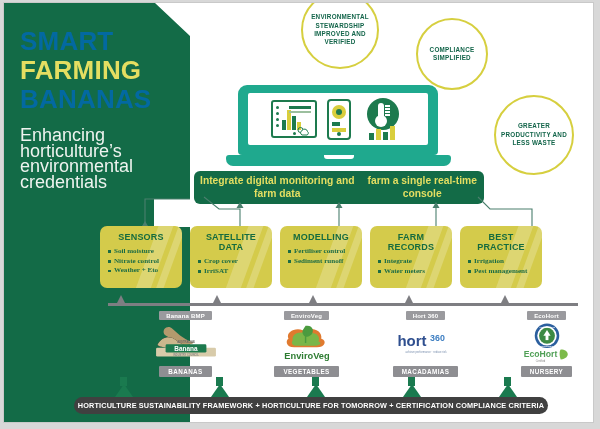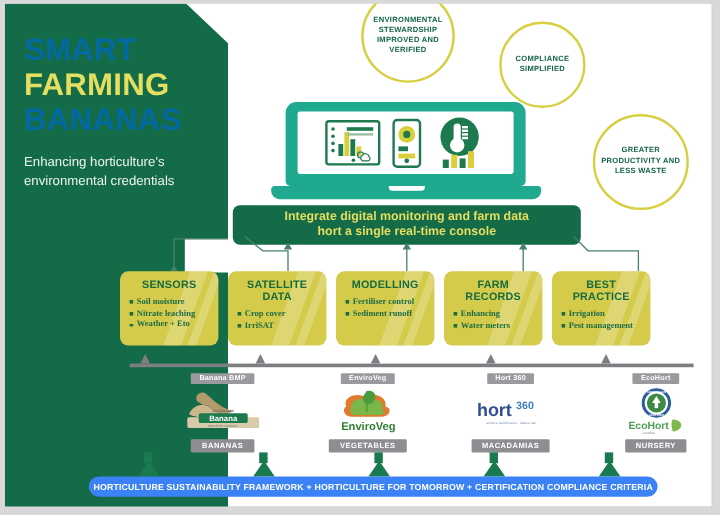--- a/index.html
+++ b/index.html
@@ -26,21 +26,21 @@
     clip-path: polygon(0 0, 151px 0, 186px 33px, 186px 196px, 150px 196px, 150px 224px, 186px 224px, 186px 421px, 0 421px);
   }
   #brand{ position:absolute; left:0; top:0; width:186px; padding:24px 0 0 16px; }
   .brand-line{
     font-weight:bold; letter-spacing:.2px;
     font-size:26px; line-height:29px; color:#0369a1;
   }
   .brand-line.accent{ color:#e4de61; }
   #tagline{
     margin-top:14px; padding-right:10px;
-    color:#eef3ef; font-size:11px; line-height:15.5px;
+    color:#eef3ef; font-size:18px; line-height:15.5px;
   }
 
   
   .circle{
     position:absolute; border-radius:50%;
     border:2px solid #d6cf3f;
     display:flex; align-items:center; justify-content:center;
     text-align:center;
     color:#13654a; font-weight:bold;
     font-size:6.3px; line-height:8.4px; letter-spacing:.25px;
@@ -92,21 +92,21 @@
   #thermo-disc{ position:absolute; left:6px; top:0; width:32px; height:32px; border-radius:50%; background:#1d7a4e; }
   #thermo-stem{ position:absolute; left:17px; top:5px; width:6px; height:17px; border-radius:3px 3px 0 0; background:#fff; }
   #thermo-bulb{ position:absolute; left:14px; top:17px; width:12px; height:12px; border-radius:50%; background:#fff; }
   .thermo-tick{ position:absolute; left:24px; width:5px; height:1.5px; background:#fff; }
   .tbar{ position:absolute; bottom:0; width:5px; }
 
   
   #console-banner{
     position:absolute; left:190px; top:168px; width:290px; height:33px;
     background:#136b47; border-radius:6px;
-    display:flex; flex-direction:column; align-items:center; justify-content:center;
+    display:flex; flex-direction:row; align-items:center; justify-content:center;
     color:#e4de61; font-weight:bold; font-size:10.3px; line-height:12.8px;
     text-align:center;
   }
 
   
   #connectors{ position:absolute; left:0; top:0; width:591px; height:421px; pointer-events:none; }
 
   
   #cat-row{ position:absolute; left:96px; top:223px; width:442px; height:62px; display:flex; gap:8px; }
   .cat-box{
@@ -165,21 +165,21 @@
   .green-arrow{
     position:absolute; top:381px; width:0; height:0;
     border-left:9px solid transparent; border-right:9px solid transparent;
     border-bottom:13px solid #1a7a4f;
   }
   .green-arrow-stem{
     position:absolute; top:374px; width:7px; height:9px; background:#1a7a4f;
   }
   #bottom-banner{
     position:absolute; left:70px; top:394px; width:474px; height:17px;
-    background:#3b82f6; border-radius:9px;
+    background:#404040; border-radius:9px;
     display:flex; align-items:center; justify-content:center;
     color:#ffffff; font-weight:bold; font-size:7.3px; letter-spacing:.15px;
     white-space:nowrap;
   }
 </style>
 </head>
 <body>
 
 <div id="poster">
 
@@ -247,21 +247,21 @@
         </div>
 
       </div>
     </div>
     <div id="laptop-base"></div>
     <div id="laptop-notch"></div>
   </div>
 
   <div id="console-banner">
     <span>Integrate digital monitoring and farm data</span>
-    <span>hort a single real-time console</span>
+    <span>farm a single real-time console</span>
   </div>
 
   <svg id="connectors" viewBox="0 0 591 421">
     <g fill="none" stroke="#4a7f6d" stroke-width="1.1">
       <path d="M141,223 L141,196 L186,196"></path>
       <path d="M236,223 L236,206 L215,206 L200,194"></path>
       <path d="M335,223 L335,202"></path>
       <path d="M432,223 L432,202"></path>
       <path d="M528,223 L528,206 L486,206 L474,194"></path>
     </g>
@@ -274,21 +274,21 @@
   </svg>
 
   <div id="cat-row">
 
     <div class="cat-box">
       <span class="sheen a"></span>
         <span class="sheen b"></span>
       <div class="cat-title">SENSORS</div>
       <ul class="cat-list">
         <li>Soil moisture</li>
-        <li>Nitrate leaching</li>
+        <li>Nitrate control</li>
         <li>Weather + Eto</li>
       </ul>
     </div>
 
     <div class="cat-box">
       <span class="sheen a"></span>
         <span class="sheen b"></span>
       <div class="cat-title">SATELLITE DATA</div>
       <ul class="cat-list">
         <li>Crop cover</li>
@@ -304,21 +304,21 @@
         <li>Fertiliser control</li>
         <li>Sediment runoff</li>
       </ul>
     </div>
 
     <div class="cat-box">
       <span class="sheen a"></span>
         <span class="sheen b"></span>
       <div class="cat-title">FARM RECORDS</div>
       <ul class="cat-list">
-        <li>Enhancing</li>
+        <li>Integrate</li>
         <li>Water meters</li>
       </ul>
     </div>
 
     <div class="cat-box">
       <span class="sheen a"></span>
         <span class="sheen b"></span>
       <div class="cat-title">BEST PRACTICE</div>
       <ul class="cat-list">
         <li>Irrigation</li>

